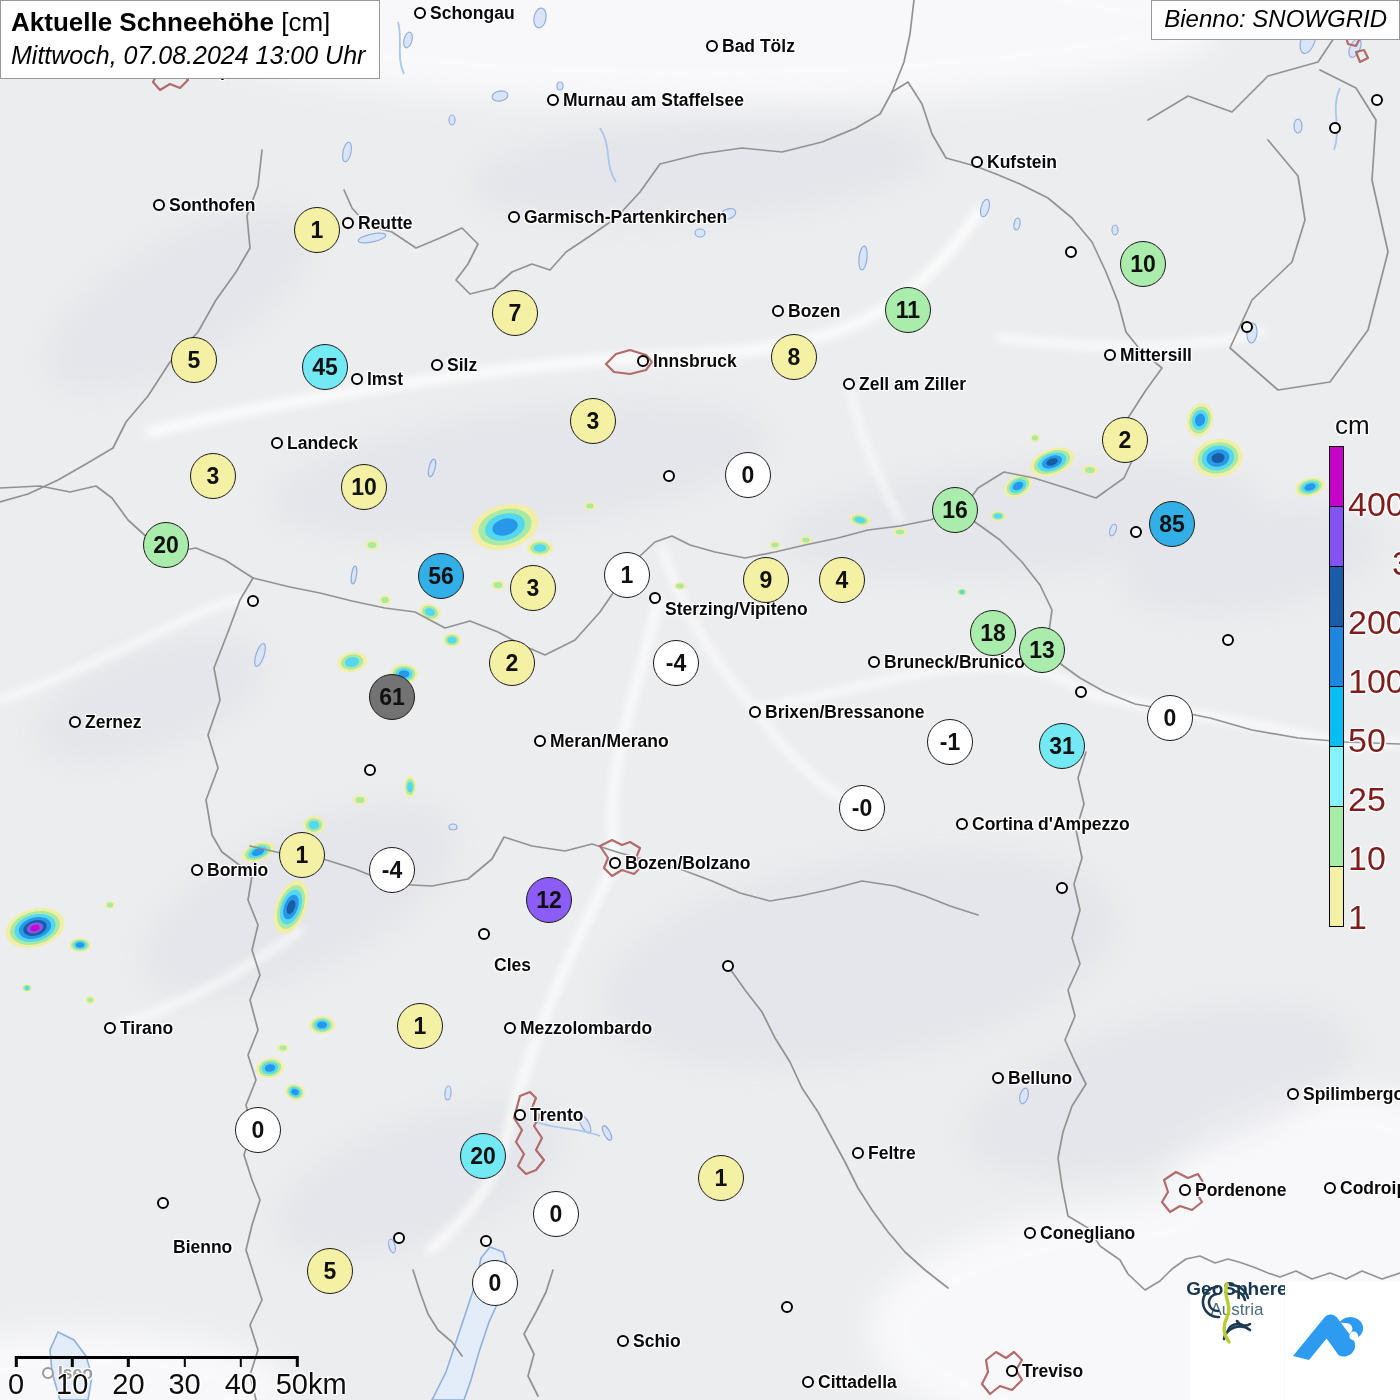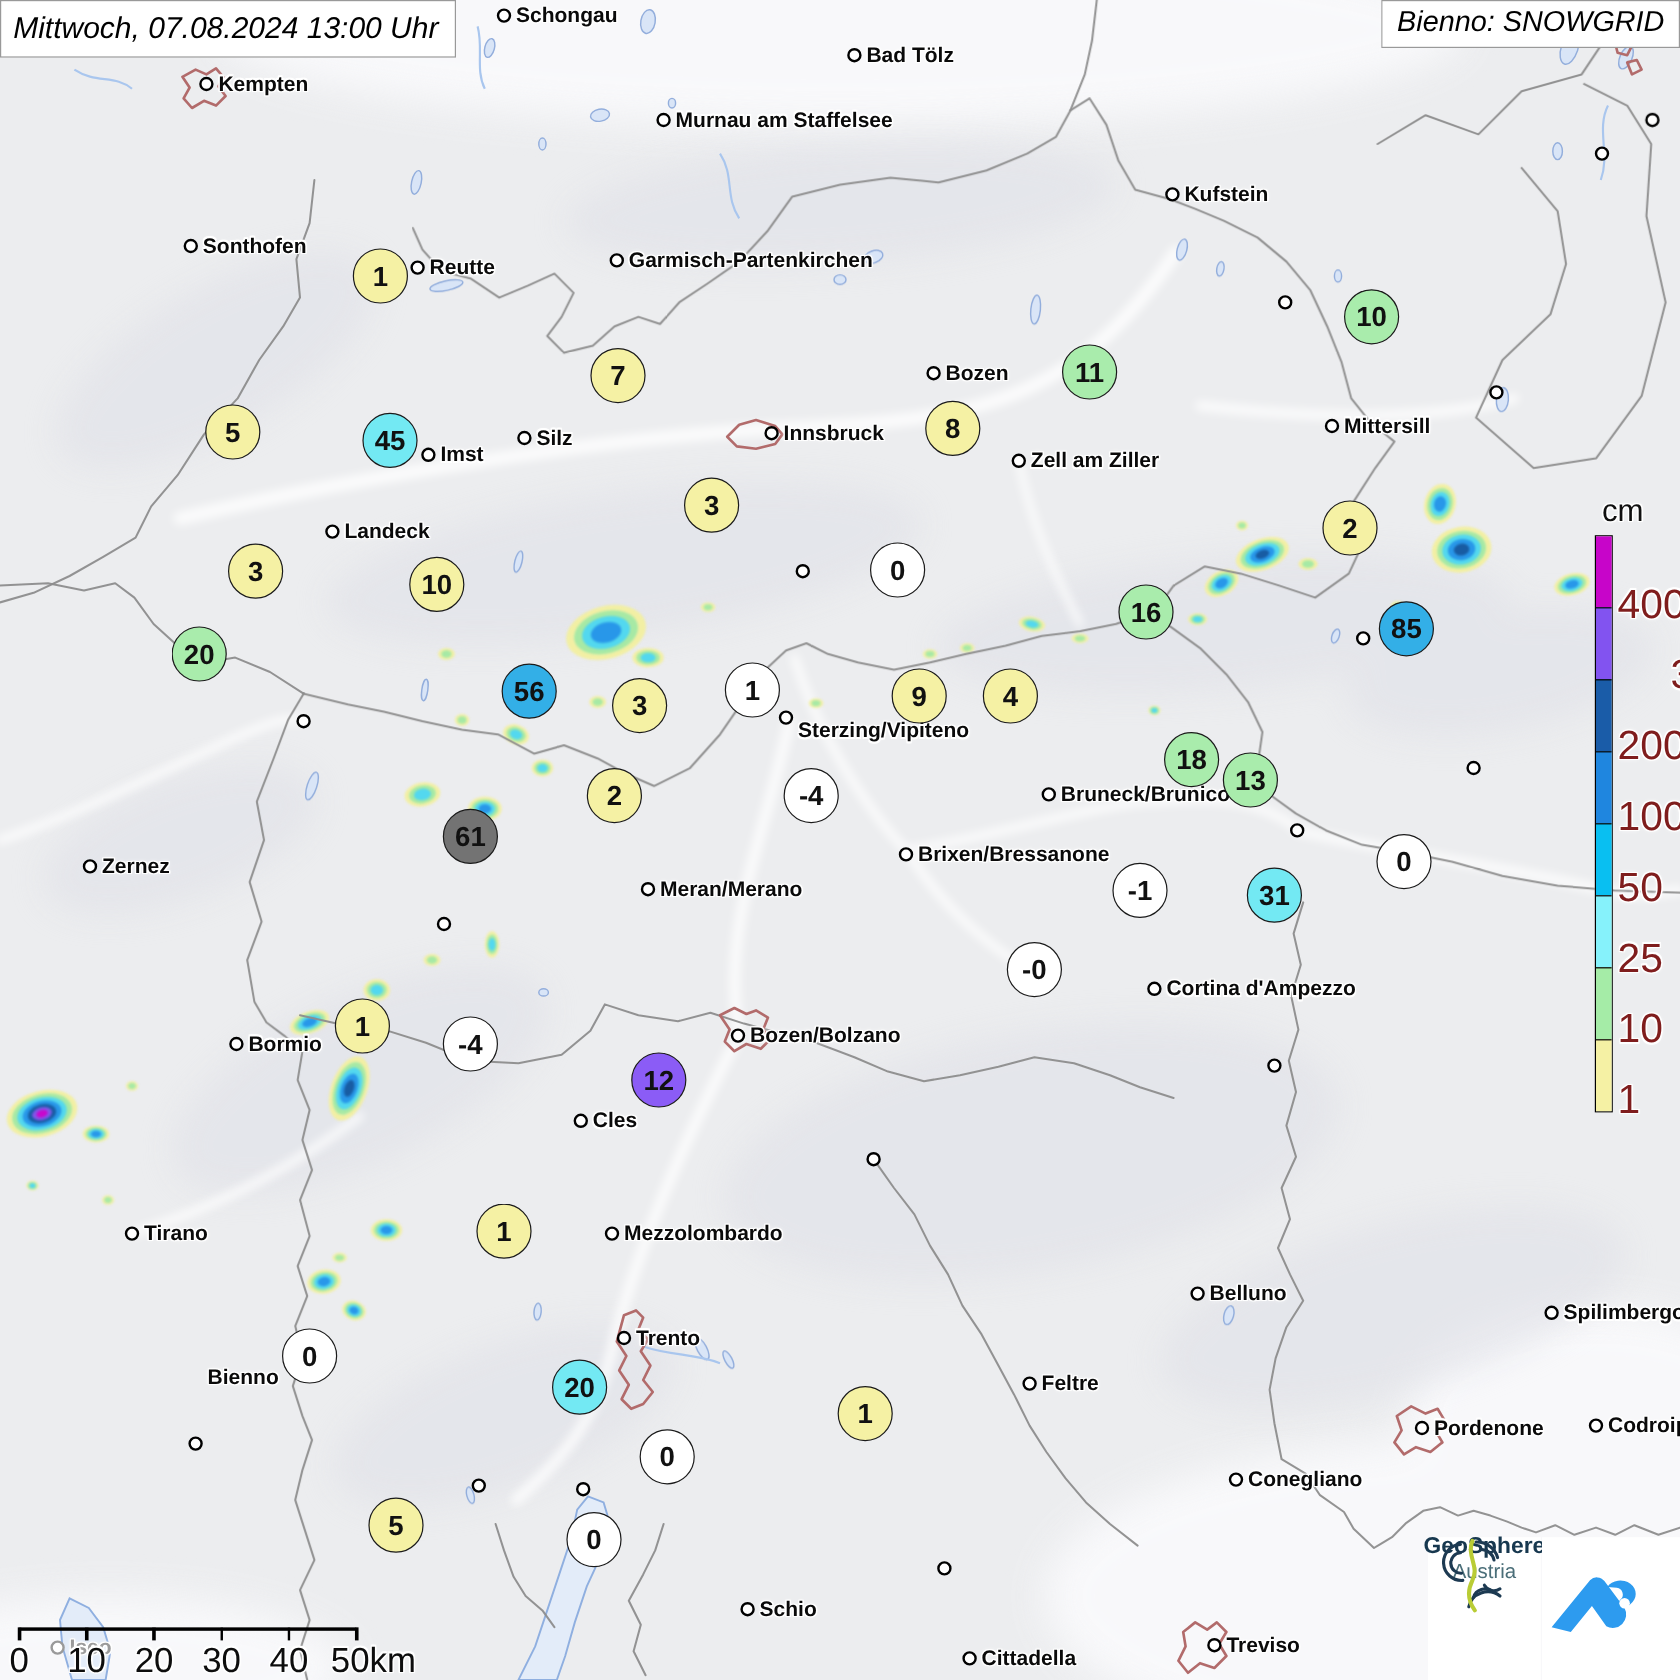--- a/index.html
+++ b/index.html
@@ -393,21 +393,21 @@
       </div>
       <div class="city">
         <div class="cmark" style="left: 615px; top: 863px;"></div>
         <div class="clabel halo" style="top: 863px; left: 625px;">Bozen/Bolzano</div>
       </div>
       <div class="city">
         <div class="cmark" style="left: 1062px; top: 888px;"></div>
       </div>
       <div class="city">
         <div class="cmark" style="left: 484px; top: 934px;"></div>
-        <div class="clabel halo" style="top: 934px; left: 494px;">Cles</div>
+        <div class="clabel halo" style="top: 965px; left: 494px;">Cles</div>
       </div>
       <div class="city">
         <div class="cmark" style="left: 728px; top: 966px;"></div>
       </div>
       <div class="city">
         <div class="cmark" style="left: 110px; top: 1028px;"></div>
         <div class="clabel halo" style="top: 1028px; left: 120px;">Tirano</div>
       </div>
       <div class="city">
         <div class="cmark" style="left: 510px; top: 1028px;"></div>
@@ -432,21 +432,21 @@
       <div class="city">
         <div class="cmark" style="left: 1185px; top: 1190px;"></div>
         <div class="clabel halo" style="top: 1190px; left: 1195px;">Pordenone</div>
       </div>
       <div class="city">
         <div class="cmark" style="left: 1330px; top: 1188px;"></div>
         <div class="clabel halo" style="top: 1188px; left: 1340px;">Codroipo</div>
       </div>
       <div class="city">
         <div class="cmark" style="left: 163px; top: 1203px;"></div>
-        <div class="clabel halo" style="top: 1148px; left: 173px;">Bienno</div>
+        <div class="clabel halo" style="top: 1247px; left: 173px;">Bienno</div>
       </div>
       <div class="city">
         <div class="cmark" style="left: 399px; top: 1238px;"></div>
       </div>
       <div class="city">
         <div class="cmark" style="left: 486px; top: 1241px;"></div>
       </div>
       <div class="city">
         <div class="cmark" style="left: 1030px; top: 1233px;"></div>
         <div class="clabel halo" style="top: 1233px; left: 1040px;">Conegliano</div>
@@ -508,20 +508,21 @@
       <div class="station" style="left: 420px; top: 1026px; background: rgb(245, 241, 164);">1</div>
       <div class="station" style="left: 258px; top: 1130px; background: rgb(255, 255, 255);">0</div>
       <div class="station" style="left: 483px; top: 1156px; background: rgb(115, 233, 243);">20</div>
       <div class="station" style="left: 721px; top: 1178px; background: rgb(245, 241, 164);">1</div>
       <div class="station" style="left: 556px; top: 1214px; background: rgb(255, 255, 255);">0</div>
       <div class="station" style="left: 330px; top: 1271px; background: rgb(245, 241, 164);">5</div>
       <div class="station" style="left: 495px; top: 1283px; background: rgb(255, 255, 255);">0</div>
     </div>
 
   <div id="titlebox" class="box">
+    <div class="t1"><span>Aktuelle Schneehöhe</span><span class="unit"> [cm]</span></div>
     <div class="t2">Mittwoch, 07.08.2024 13:00 Uhr</div>
   </div>
 
   <div id="modelbox" class="box">
     <span>Bienno: SNOWGRID</span>
   </div>
 
   <div id="legend">
     <div id="legend-unit" class="halo">cm</div>
     <div id="legend-bar">

